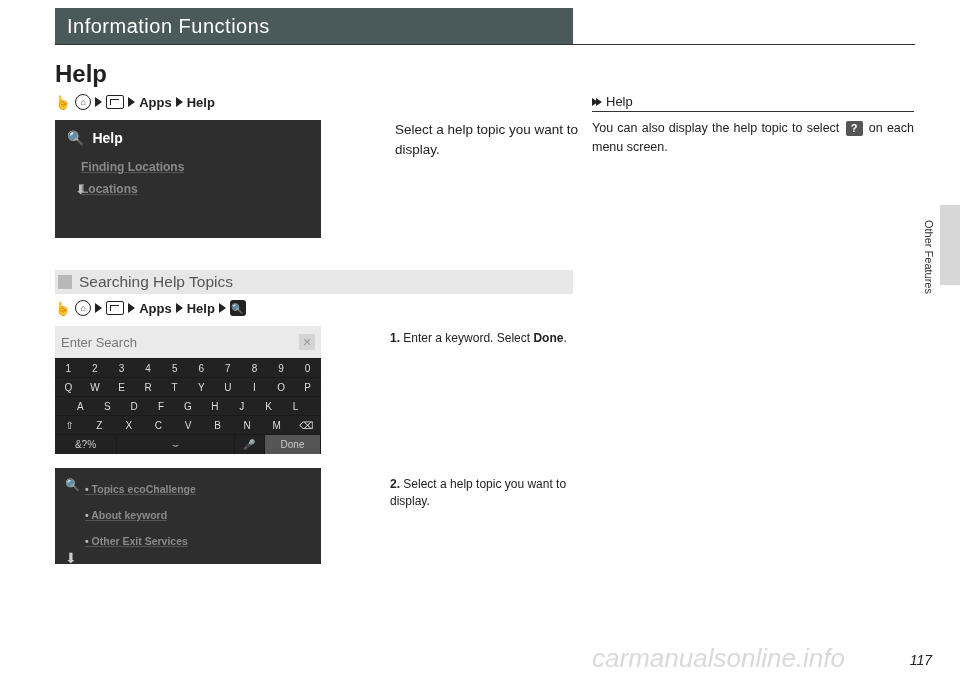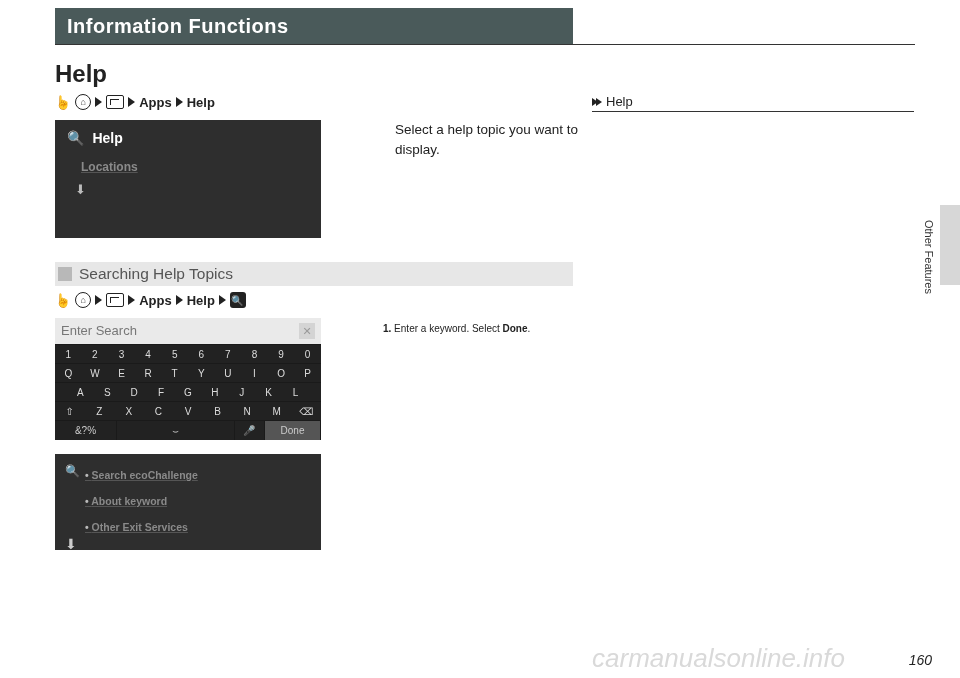--- a/index.html
+++ b/index.html
@@ -13,21 +13,21 @@
     color: #222;
   }
   .header-bar {
     position: absolute;
     top: 8px; left: 55px;
     width: 518px;
     height: 36px;
     background: #4a5a5a;
     color: #fff;
     font-size: 20px;
-    font-weight: 700;
+    font-weight: 400;
     padding-left: 12px;
     line-height: 36px;
     letter-spacing: 0.5px;
   }
   .hr-line {
     position: absolute;
     top: 44px; left: 55px;
     width: 860px;
     border-top: 1px solid #333;
   }
@@ -123,38 +123,39 @@
     font-size: 13.5px;
     line-height: 1.45;
     width: 210px;
   }
   .sub-heading-band {
     background: #e7e7e7;
     width: 518px;
     height: 24px;
     display: flex;
     align-items: center;
-    margin-top: 24px;
+    margin-top: 32px;
     font-size: 15.5px;
     color: #555;
   }
   .sub-heading-band .box {
     width: 14px; height: 14px; background: #b8b8b8;
     margin: 0 7px 0 3px;
   }
   .keyboard {
     width: 266px;
     background: #222;
     margin-top: 4px;
   }
   .kb-search-row {
     background: #eaeaea;
     height: 26px;
     display: flex;
-    padding: 5px 6px;
+    align-items: center;
+    padding: 16px 6px;
     color: #777;
     font-size: 13px;
     justify-content: space-between;
   }
   .kb-close {
     width: 16px; height: 16px;
     background: #d4d4d4;
     color: #999;
     font-size: 11px;
     display: flex; align-items: center; justify-content: center;
@@ -271,22 +272,22 @@
     font-style: italic;
     letter-spacing: 0px;
   }
   .finger-icon {
     font-size: 13px;
     transform: scaleX(-1);
     display: inline-block;
   }
   .step-text {
     position: absolute;
-    left: 328px;
-    font-size: 10px;
+    left: 335px;
+    font-size: 12px;
     line-height: 1.45;
     width: 215px;
   }
   .step-text .num { font-weight: bold; }
 </style>
 </head>
 <body>
 
 <div class="header-bar">Information Functions</div>
 <div class="hr-line"></div>
@@ -306,20 +307,21 @@
   </div>
 
   <div style="position:relative;">
     <div class="device-panel">
       <div class="dp-title-row">
         <span class="dp-magnifier">🔍</span>
         <span>Help</span>
       </div>
       <div style="position:relative;">
         <span class="dp-arrow" style="top:26px;">⬇</span>
+        <div class="dp-item">Finding Locations</div>
         <div class="dp-item">Locations</div>
       </div>
     </div>
     <div class="right-text" style="top:0;">Select a help topic you want to display.</div>
   </div>
 
   <div class="sub-heading-band">
     <span class="box"></span>
     <span>Searching Help Topics</span>
   </div>
@@ -398,34 +400,40 @@
         <div class="kb-done">Done</div>
       </div>
     </div>
     <div class="step-text" style="top:4px;">
       <span class="num">1.</span><span> Enter a keyword. Select </span><b>Done</b><span>.</span>
     </div>
 
     <div class="results-panel">
       <span class="rp-magnifier">🔍</span>
       <span class="rp-arrow-down">⬇</span>
-      <div class="rp-item">Search ecoChallenge</div>
+      <div class="rp-item">Topics ecoChallenge</div>
       <div class="rp-item">About keyword</div>
       <div class="rp-item">Other Exit Services</div>
+    </div>
+    <div class="step-text" style="top:150px;">
+      <span class="num">2.</span><span> Select a help topic you want to display.</span>
     </div>
   </div>
 </div>
 
 <div class="side-col">
   <div class="side-head">
     <span class="dbl-tri">
         <span></span>
         <span></span>
       </span>
     <span>Help</span>
   </div>
+  <div class="side-body">
+    <span>You can also display the help topic to select </span><span class="q-box">?</span><span> on each menu screen.</span>
+  </div>
 </div>
 
 <div class="side-tab"></div>
 <div class="side-tab-label">Other Features</div>
 
 <div class="watermark">carmanualsonline.info</div>
-<div class="page-num">160</div>
+<div class="page-num">117</div>
 
 </body></html>

